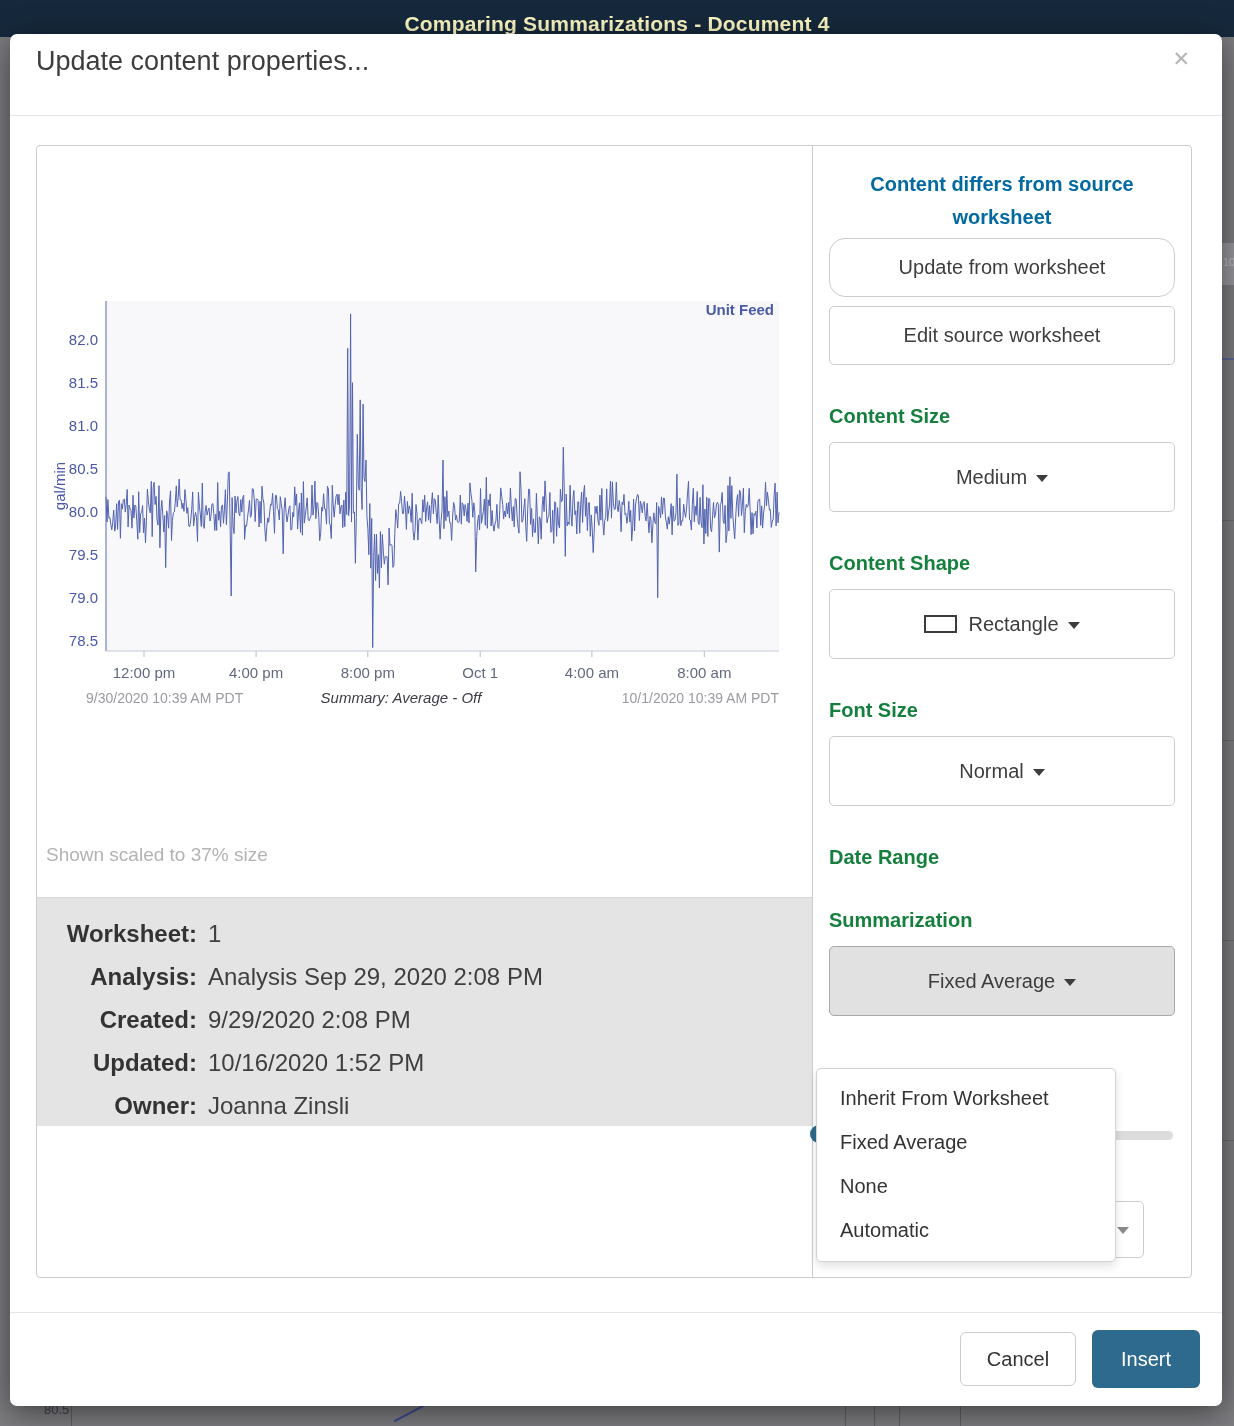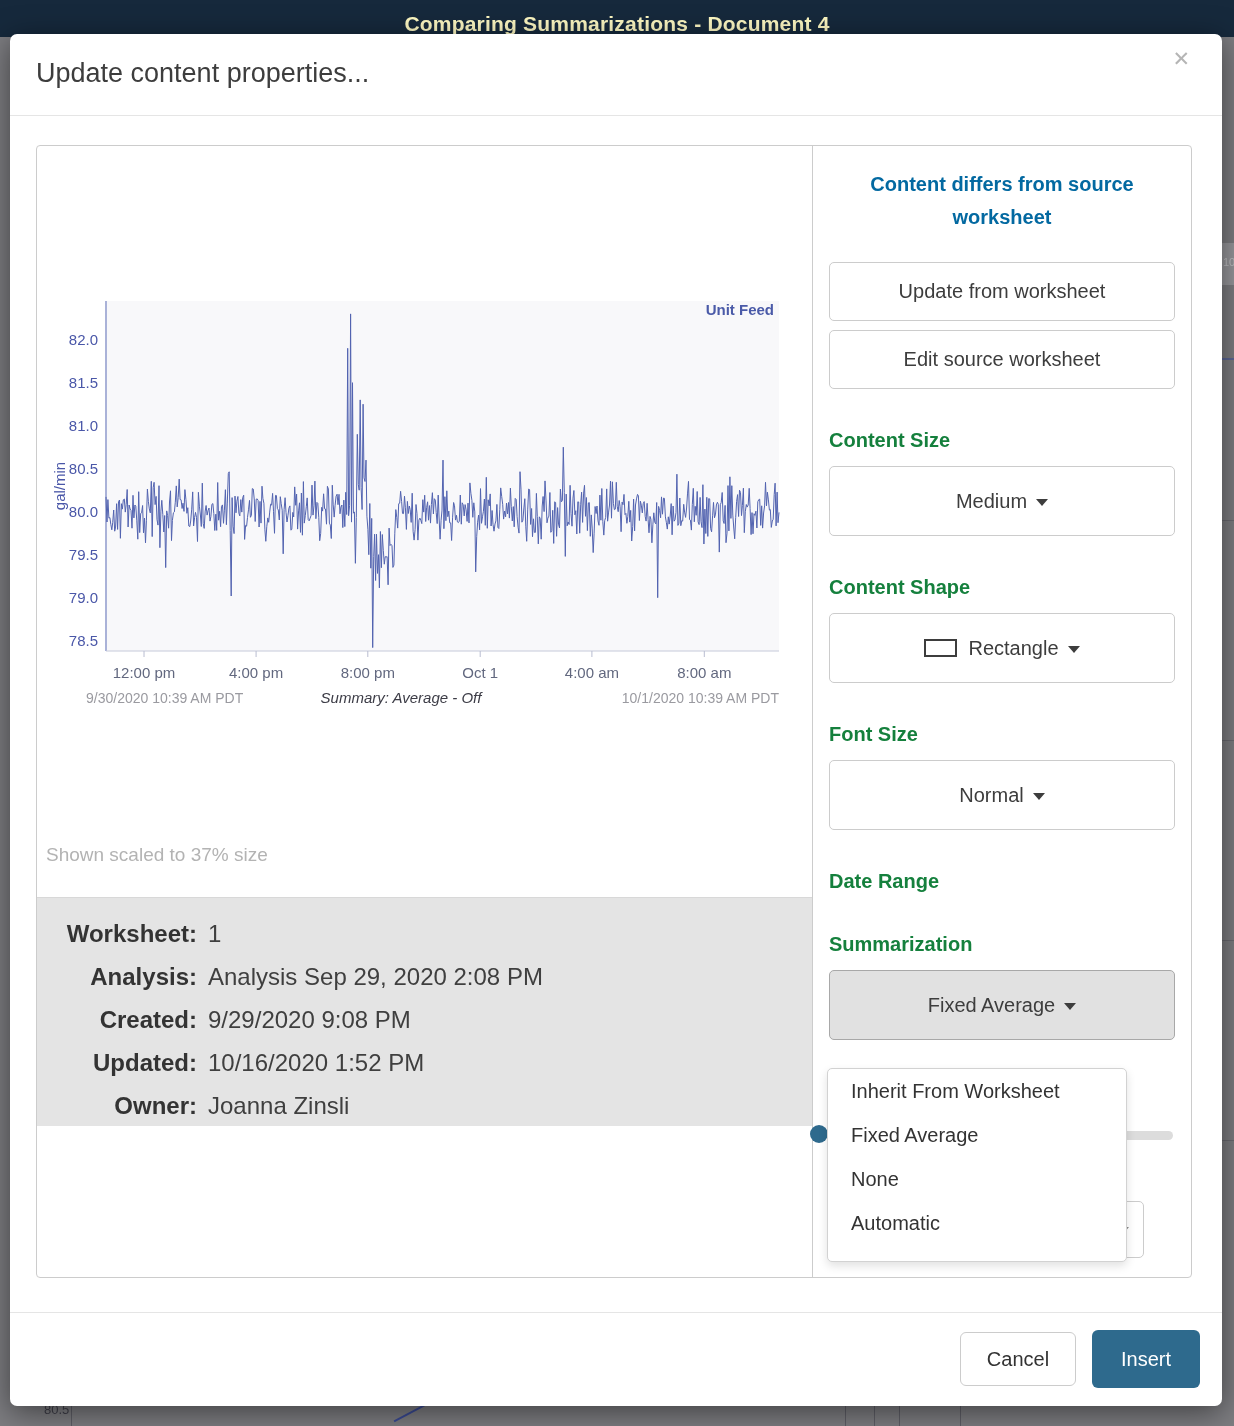--- a/index.html
+++ b/index.html
@@ -12,61 +12,61 @@
   
   .top-bar{position:absolute;left:0;top:0;width:1234px;height:37px;background:#16293c;z-index:1;}
   .top-bar-title{position:absolute;left:0;top:12px;width:1234px;text-align:center;
     color:#fef9c3;font-size:21px;font-weight:bold;letter-spacing:.2px;z-index:1;}
   .bg-frag{position:absolute;z-index:1;}
   .vline{width:1px;background:#5e5e66;}
   .hline{height:1px;background:#6a6a70;}
   
   .modal{position:absolute;left:10px;top:34px;width:1212px;height:1372px;background:#ffffff;
     border-radius:7px;box-shadow:0 6px 30px rgba(0,0,0,.5);z-index:10;}
-  .modal-title{position:absolute;left:26px;top:24px;font-size:27px;color:#3d3d3d;}
+  .modal-title{position:absolute;left:26px;top:12px;font-size:27px;color:#3d3d3d;}
   .modal-close{position:absolute;right:32px;top:14px;color:#b5b5b5;font-size:21px;font-weight:bold;cursor:pointer;line-height:1;}
   .modal-header-rule{position:absolute;left:0;top:81px;width:1212px;height:1px;background:#e5e5e5;}
   .body-container{position:absolute;left:26px;top:111px;width:1156px;height:1133px;
     border:1px solid #cccccc;border-radius:4px;display:flex;box-sizing:border-box;}
   
   .left-pane{width:776px;border-right:1px solid #cccccc;position:relative;box-sizing:border-box;}
   .chart-wrap{position:absolute;left:14px;top:145px;width:745px;height:425px;}
   .scale-note{position:absolute;left:9px;top:698px;font-size:19px;color:#b3b3b3;}
   .meta-rule{position:absolute;left:0;top:751px;width:775px;height:1px;background:#d8d8d8;}
   .meta-box{position:absolute;left:0;top:752px;width:775px;height:228px;background:#e4e4e4;
     padding-top:14px;box-sizing:border-box;}
   .meta-row{display:flex;height:43px;align-items:center;font-size:24px;}
   .meta-label{width:160px;text-align:right;font-weight:bold;color:#333333;}
   .meta-value{margin-left:11px;color:#3f3f3f;}
   
   .right-pane{flex:1;position:relative;padding:0 16px;box-sizing:border-box;}
   .warning{margin:22px auto 0;width:300px;text-align:center;color:#0369a1;font-size:20px;
     line-height:33px;font-weight:600;}
   .btn{display:flex;align-items:center;justify-content:center;height:59px;background:#fff;
     border:1px solid #cccccc;border-radius:5px;font-size:20px;color:#3d3d3d;cursor:pointer;box-sizing:border-box;}
-  .btn.update{margin-top:28px;}
+  .btn.update{margin-top:4px;border-radius:16px;}
   .btn.edit{margin-top:9px;}
   .opt-heading{margin:40px 0 14px 0;font-size:20px;font-weight:bold;color:#15803d;}
   .dd{display:flex;align-items:center;justify-content:center;height:70px;background:#fff;
     border:1px solid #cccccc;border-radius:5px;font-size:20px;color:#3d3d3d;cursor:pointer;box-sizing:border-box;}
   .dd.active{background:#e1e1e1;border-color:#a8a8a8;}
   .caret{display:inline-block;width:0;height:0;border-left:6px solid transparent;
     border-right:6px solid transparent;border-top:7px solid #3d3d3d;margin-left:9px;transform:translateY(1px);}
   .rect-icon{display:inline-block;width:33px;height:18px;border:2px solid #3d3d3d;background:#fff;
     margin-right:11px;box-sizing:border-box;}
   
   .slider-track{position:absolute;left:18px;top:985px;width:342px;height:9px;background:#dcdcdc;border-radius:5px;}
   .slider-thumb{position:absolute;left:-3px;top:979px;width:18px;height:18px;border-radius:50%;background:#2e6a8d;}
   .hidden-dd{position:absolute;left:188px;top:1055px;width:143px;height:57px;background:#fff;
     border:1px solid #cccccc;border-radius:5px;box-sizing:border-box;}
   .hidden-dd .caret{position:absolute;right:14px;top:24px;border-top-color:#8a8a8a;}
   
-  .menu{position:absolute;left:14px;top:922px;width:300px;height:194px;background:#fff;
+  .menu{position:absolute;left:3px;top:922px;width:300px;height:194px;background:#fff;
     border:1px solid #d2d2d2;border-radius:5px;box-shadow:0 4px 10px rgba(0,0,0,.12);z-index:6;
-    box-sizing:border-box;}
+    padding-top:7px;box-sizing:border-box;}
   .menu-item{height:44px;display:flex;align-items:center;padding-left:23px;font-size:20px;color:#333333;cursor:pointer;}
   
   .footer-rule{position:absolute;left:0;top:1278px;width:1212px;height:1px;background:#e5e5e5;}
   .footer{position:absolute;left:0;top:1296px;width:1212px;height:60px;}
   .btn-cancel{position:absolute;left:950px;top:2px;width:116px;height:54px;background:#fff;
     border:1px solid #cccccc;border-radius:6px;font-size:20px;color:#333333;
     display:flex;align-items:center;justify-content:center;cursor:pointer;box-sizing:border-box;}
   .btn-insert{position:absolute;left:1082px;top:0;width:108px;height:58px;background:#2e6a8d;
     border:none;border-radius:6px;font-size:20px;color:#ffffff;
     display:flex;align-items:center;justify-content:center;cursor:pointer;box-sizing:border-box;}
@@ -140,21 +140,21 @@
         <div class="meta-row">
           <div class="meta-label">Worksheet:</div>
           <div class="meta-value">1</div>
         </div>
         <div class="meta-row">
           <div class="meta-label">Analysis:</div>
           <div class="meta-value">Analysis Sep 29, 2020 2:08 PM</div>
         </div>
         <div class="meta-row">
           <div class="meta-label">Created:</div>
-          <div class="meta-value">9/29/2020 9:08 PM</div>
+          <div class="meta-value">9/29/2020 2:08 PM</div>
         </div>
         <div class="meta-row">
           <div class="meta-label">Updated:</div>
           <div class="meta-value">10/16/2020 1:52 PM</div>
         </div>
         <div class="meta-row">
           <div class="meta-label">Owner:</div>
           <div class="meta-value">Joanna Zinsli</div>
         </div>
       </div>

